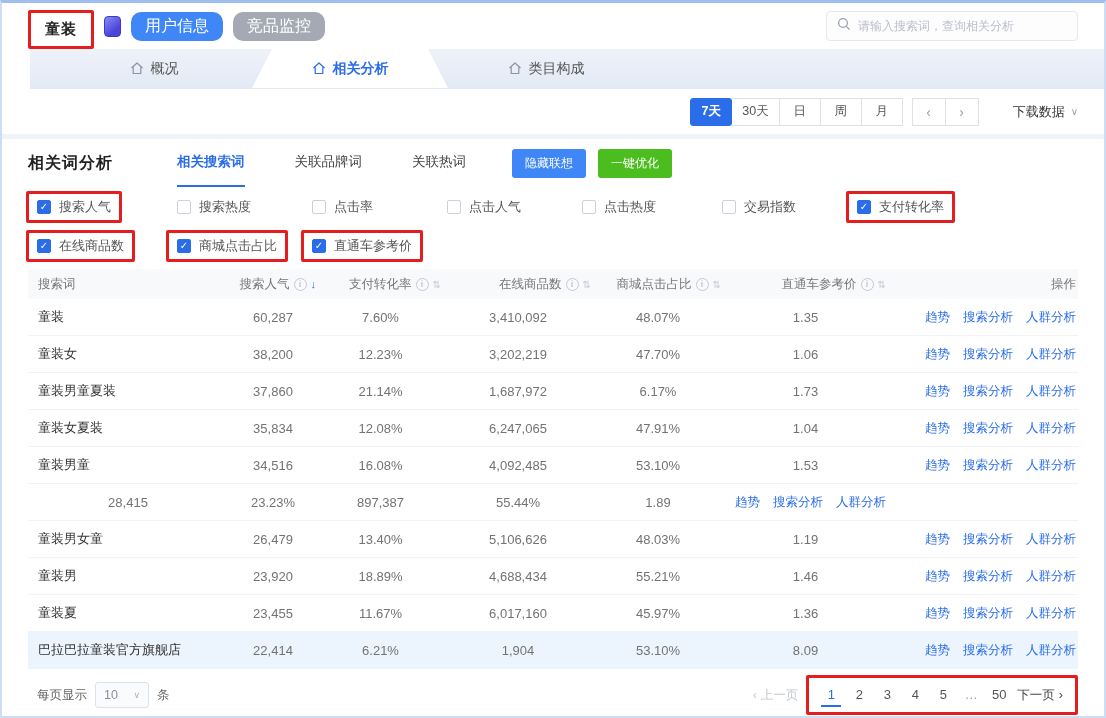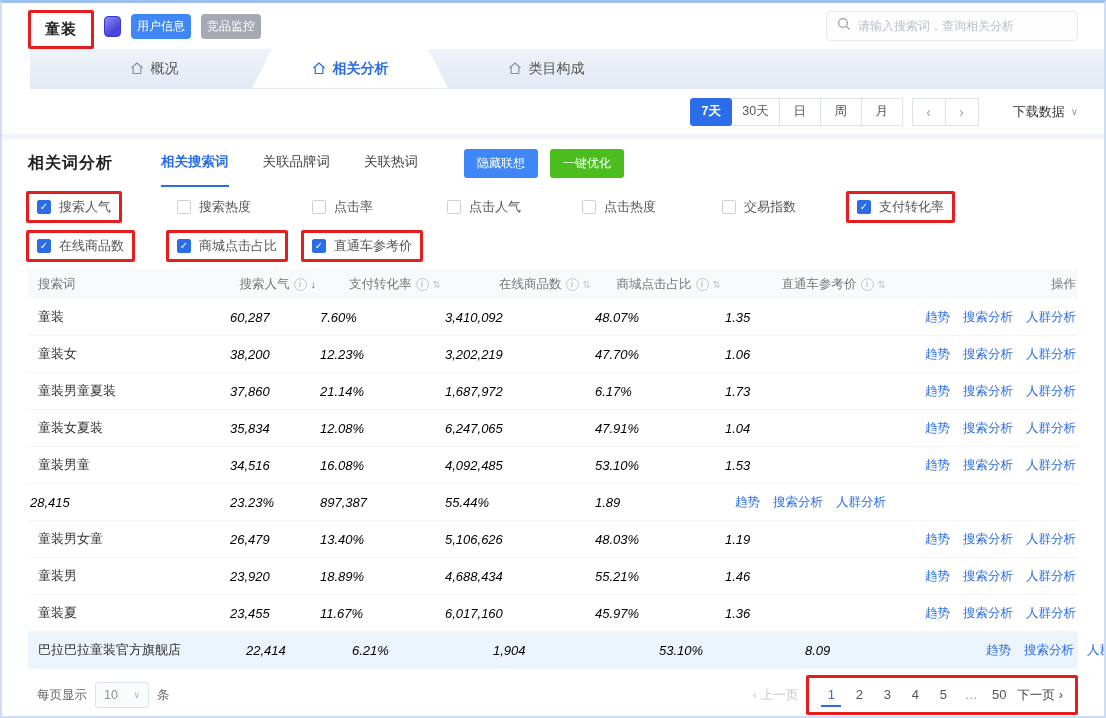--- a/index.html
+++ b/index.html
@@ -13,21 +13,21 @@
     border:2px solid #cdddf5; border-top:3px solid #9fc0ee;
     overflow:hidden; position:relative;
   }
   
   .topbar{ height:46px; display:flex; align-items:center; padding:0 26px; gap:10px; background:#fff;}
   .red-annot{ border:3px solid #e41e1e; border-radius:2px; }
   .kw-annot{ display:flex; align-items:center; padding:7px 14px; position:relative; top:3px; background:#fff;}
   .kw{ font-size:15px; font-weight:bold; color:#222; letter-spacing:1px;}
   .kw-icon{ width:17px; height:21px; border-radius:4px;
     background:linear-gradient(140deg,#8b8bf5 0%,#4845d8 70%); border:1px solid #3c38c8; }
-  .pill{ font-size:12px; color:#fff; padding:4px 6px; border-radius:4px; white-space:nowrap;}
+  .pill{ font-size:16px; color:#fff; padding:4px 14px; border-radius:10px; white-space:nowrap;}
   .pill-blue{ background:#3f86f7; }
   .pill-gray{ background:#a4a9b3; }
   .search{ margin-left:auto; width:252px; height:30px; background:#fdfdfe; border:1px solid #e4e8f0;
     border-radius:4px; display:flex; align-items:center; padding:0 10px; gap:7px;}
   .search svg{ flex:none; }
   .search input{ border:none; outline:none; background:transparent; font-size:12px; width:100%;
     color:#8c93a3; font-family:inherit;}
   .search input::placeholder{ color:#b9bfca; }
   
   .tabstrip{ height:40px; background:linear-gradient(#eef2f9,#e3eaf5); display:flex; padding-left:26px;
@@ -50,21 +50,21 @@
   .navbtns{ display:flex; margin-left:10px;}
   .nbtn{ width:34px; height:28px; border:1px solid #dde2ea; background:#fff; color:#9aa1ad;
     display:flex; align-items:center; justify-content:center; font-size:14px; margin-left:-1px; cursor:pointer;}
   .download{ margin-left:34px; display:flex; align-items:center; gap:6px; color:#333; cursor:pointer;}
   .download .caret{ color:#98a0ac; font-size:10px;}
   
   .main{ padding:0 26px; background:#fff;}
   .section-head{ height:48px; display:flex; align-items:center; }
   .sec-title{ font-size:16px; font-weight:bold; color:#222; margin-right:48px; letter-spacing:1px;}
   .subtab{ font-size:13.5px; color:#444; margin-right:34px; height:48px; display:flex; align-items:center;
-    cursor:pointer; border-bottom:2px solid transparent;}
+    cursor:pointer; border-bottom:2px solid transparent;margin-left:16px;}
   .subtab.active{ color:#2b6de8; font-weight:bold; border-bottom-color:#2b6de8;}
   .btn{ font-size:12px; color:#fff; border:none; border-radius:3px; padding:6px 13px; margin-left:12px;
     cursor:pointer; font-family:inherit;}
   .btn-blue{ background:#3f86f7;}
   .btn-green{ background:#4bbd1e;}
   
   .metrics-row{ display:flex; align-items:center; height:39px; padding-left:9px;}
   .metric{ flex:none; display:flex; align-items:center;}
   .m1 .metric:nth-child(1){width:140px}.m1 .metric:nth-child(2){width:135px}
   .m1 .metric:nth-child(3){width:135px}.m1 .metric:nth-child(4){width:135px}
@@ -84,23 +84,23 @@
   .th,.td{ padding:0 2px;}
   .th{ display:flex; align-items:center; gap:4px;}
   .th.r,.td.r{ justify-content:flex-end; text-align:right;}
   .th.r{ display:flex;}
   .th:first-child{ padding-left:10px;}
   .info{ width:13px; height:13px; border:1px solid #c3c9d4; border-radius:50%; color:#a5acb8;
     font-size:9px; display:inline-flex; align-items:center; justify-content:center; font-style:normal;}
   .sort-down{ color:#2b6de8; font-size:11px;}
   .sort-both{ color:#c3c9d4; font-size:10px;}
   .trow{ height:37px; border-bottom:1px solid #f1f3f7; font-size:13px; color:#333;}
-  .trow:last-child{ background:#ecf4fe; border-bottom-color:#ecf4fe;gap:16px;}
+  .trow:last-child{ background:#ecf4fe; border-bottom-color:#ecf4fe;}
   .td.kw-cell{ padding-left:10px; color:#333;}
-  .td.num{ text-align:left; color:#000000;font-style:italic;}
+  .td.num{ text-align:center; color:#737373;}
   .td.acts{ display:flex; justify-content:flex-end; gap:13px; font-size:12.5px;}
   .alink{ color:#2b6de8; cursor:pointer; white-space:nowrap;}
   
   .footer{ height:52px; display:flex; align-items:center; font-size:12.5px; color:#666; padding-left:9px;}
   .psize{ display:flex; align-items:center; gap:8px;justify-content:flex-end;}
   .psize-select{ width:54px; height:26px; border:1px solid #dde2ea; border-radius:3px; background:#fafbfc;
     display:flex; align-items:center; justify-content:space-between; padding:0 8px; color:#8a909c; cursor:pointer;}
   .psize-select .caret{ font-size:9px; color:#aab1bd;}
   .pag{ margin-left:auto; display:flex; align-items:center; gap:4px;}
   .prev{ color:#c3c8d1; display:flex; align-items:center; gap:4px; cursor:default; margin-right:4px;}

